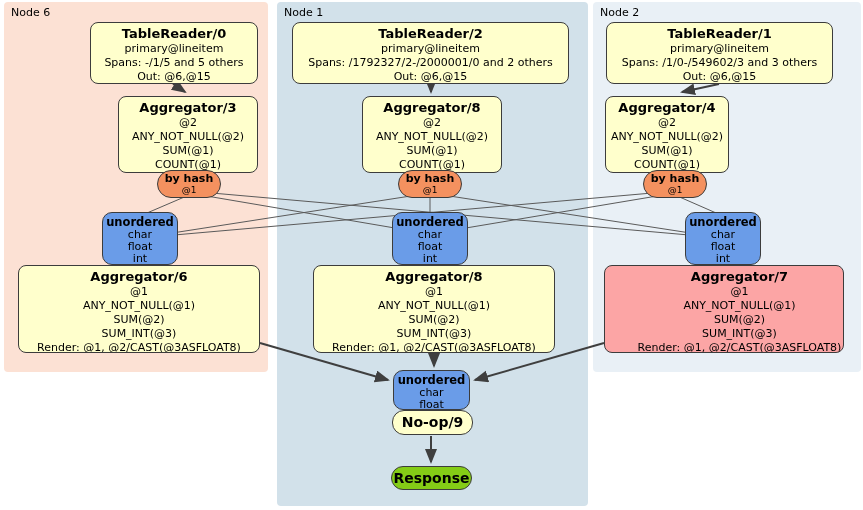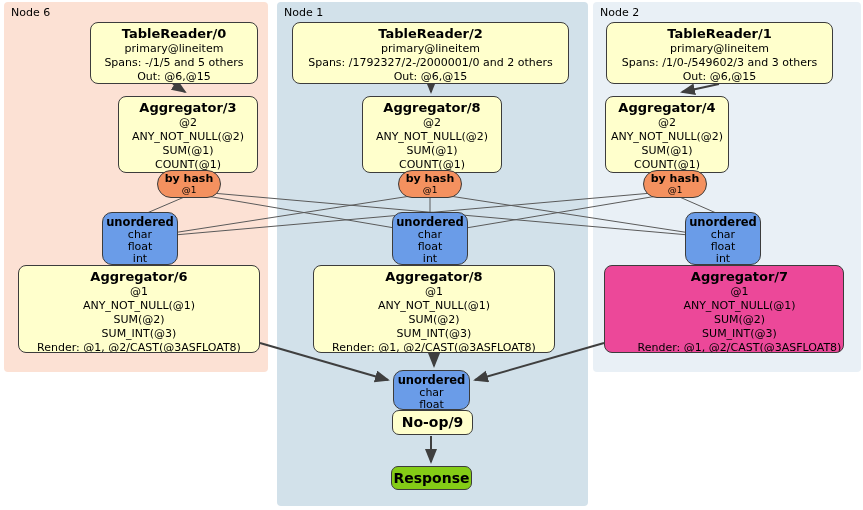--- a/index.html
+++ b/index.html
@@ -43,21 +43,21 @@
   .s3 { left:102px; top:212px; }
   .s1 { left:392px; top:212px; }
   .s2 { left:685px; top:212px; }
   
   .agg6 { left:18px;  top:265px; width:242px; height:88px; }
   .agg8 { left:313px; top:265px; width:242px; height:88px; }
   .agg7 { left:604px; top:265px; width:240px; height:88px; }
   
   .sf { left:393px; top:370px; width:77px; height:40px; padding-top:2px; }
   
-  .small-proc { border-radius:7px; }
+  .small-proc { border-radius:12px; }
   .noop { left:392px; top:410px; width:81px; height:25px; }
   .resp { left:391px; top:466px; width:81px; height:24px; }
   .small-proc .title { font-size:14px; line-height:22px; }
 </style>
 </head>
 <body>
 
 <div class="canvas">
 
   <div class="region region-n3" style="background-color: rgb(252, 225, 212);">
@@ -180,21 +180,21 @@
   <div class="box router r2" style="background-color: rgb(244, 145, 95);">
     <div class="title">by hash</div>
     <div class="line">@1</div>
   </div>
   <div class="box stream s2" style="background-color: rgb(106, 156, 232);">
     <div class="title">unordered</div>
     <div class="line">char</div>
     <div class="line">float</div>
     <div class="line">int</div>
   </div>
-  <div class="box proc agg7" style="background-color: #ec4899; padding-left: 31px;">
+  <div class="box proc agg7" style="background-color: #fca5a5; padding-left: 31px;">
     <div class="title">Aggregator/7</div>
     <div class="line">@1</div>
     <div class="line">ANY_NOT_NULL(@1)</div>
     <div class="line">SUM(@2)</div>
     <div class="line">SUM_INT(@3)</div>
     <div class="line">Render: @1, @2/CAST(@3ASFLOAT8)</div>
   </div>
 
   <div class="box stream sf" style="background-color: rgb(106, 156, 232);">
     <div class="title">unordered</div>

